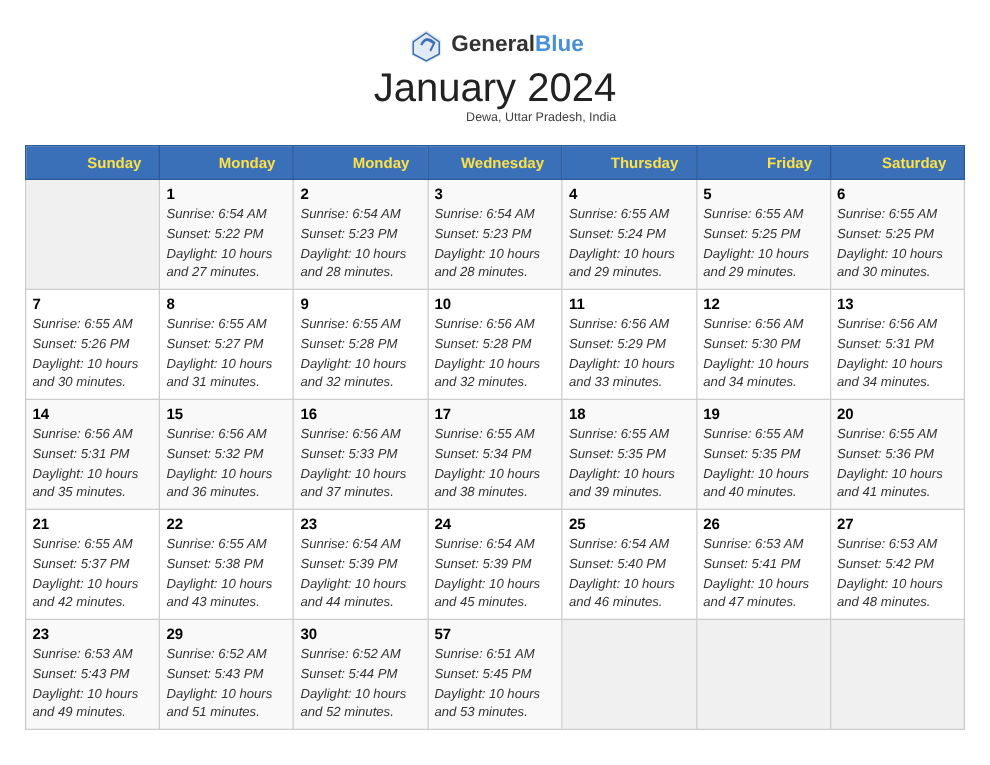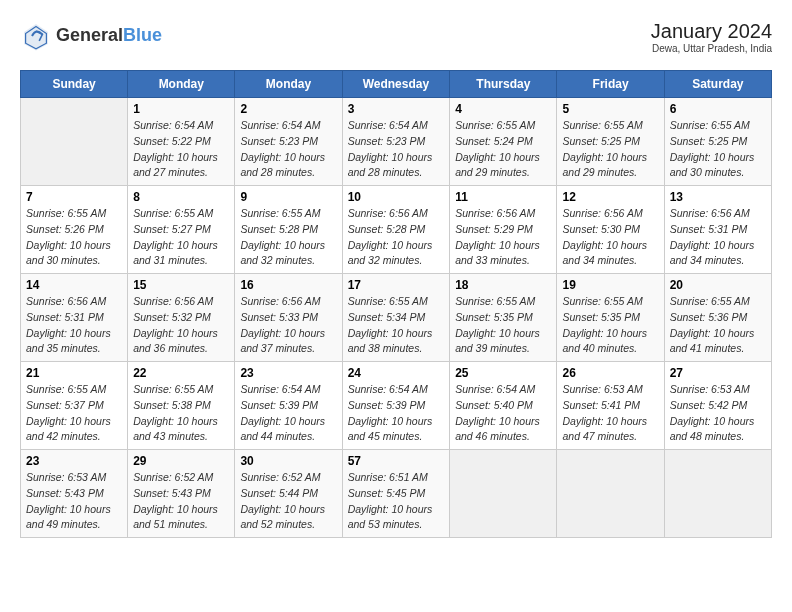--- a/index.html
+++ b/index.html
@@ -6,22 +6,23 @@
     body {
       font-family: Arial, sans-serif;
       background: #fff;
       width: 792px;
       min-height: 612px;
       padding: 20px;
     }
     .header {
       display: flex;
       justify-content: space-between;
-      align-items: flex-start;
+      align-items: center;
       margin-bottom: 16px;
+      flex-direction: column;
     }
     .logo {
       display: flex;
       align-items: center;
       gap: 4px;
     }
     .logo-text {
       font-size: 18px;
       font-weight: bold;
       color: #333;
@@ -31,38 +32,38 @@
       color: #4a90d9;
     }
     .logo-icon {
       width: 32px;
       height: 32px;
     }
     .title-block {
       text-align: right;
     }
     .month-title {
-      font-size: 20px;
+      font-size: 32px;
       font-weight: normal;
       color: #222;
     }
     .location {
       font-size: 10px;
       color: #404040;
     }
     .calendar-table {
       width: 100%;
       border-collapse: collapse;
       font-size: 11px;
     }
     .calendar-table th {
       background: #3a70b8;
-      color: #ffffff;
-      padding: 6px 4px;
-      text-align: center;
+      color: #fde047;
+      padding: 6px 14px;
+      text-align: right;
       font-size: 12px;
       font-weight: bold;
       border: 1px solid #2a5a9a;
     }
     .calendar-table td {
       border: 1px solid #ccc;
       padding: 4px 5px;
       vertical-align: top;
       height: 80px;
       width: 108px;

